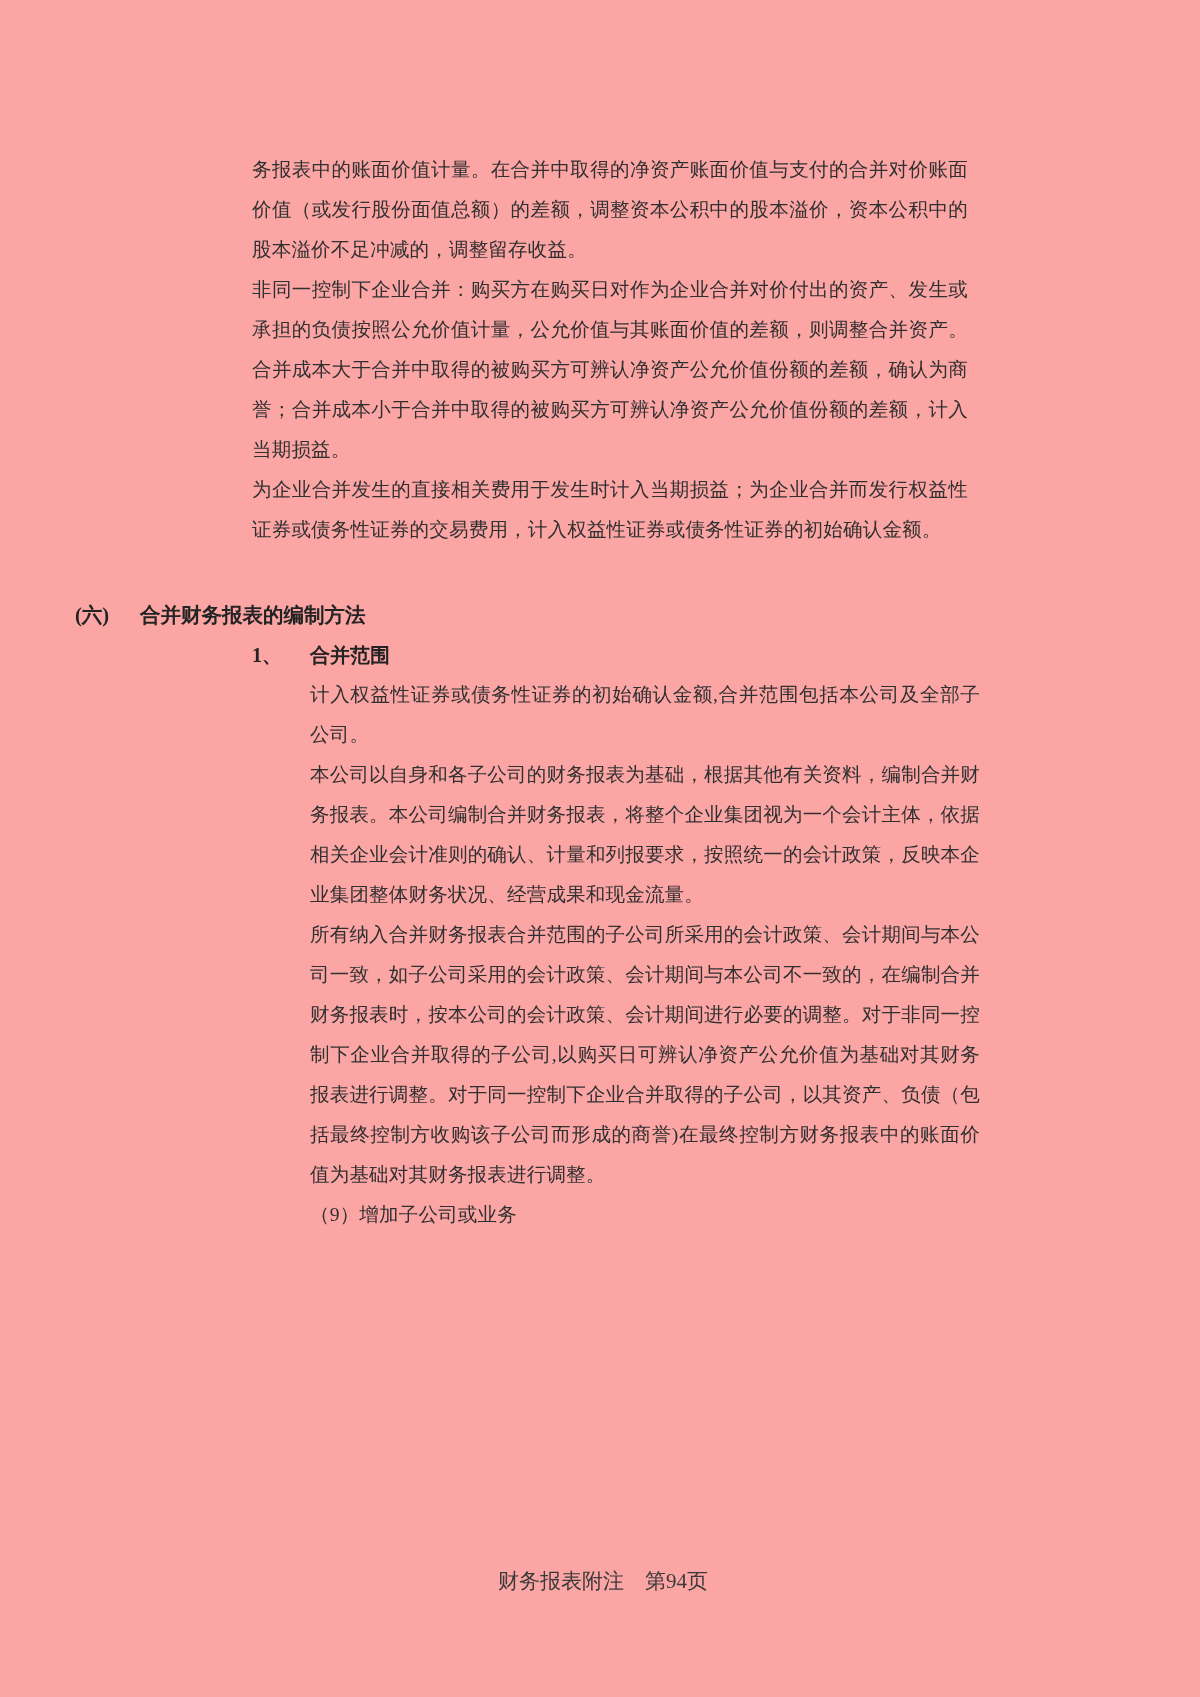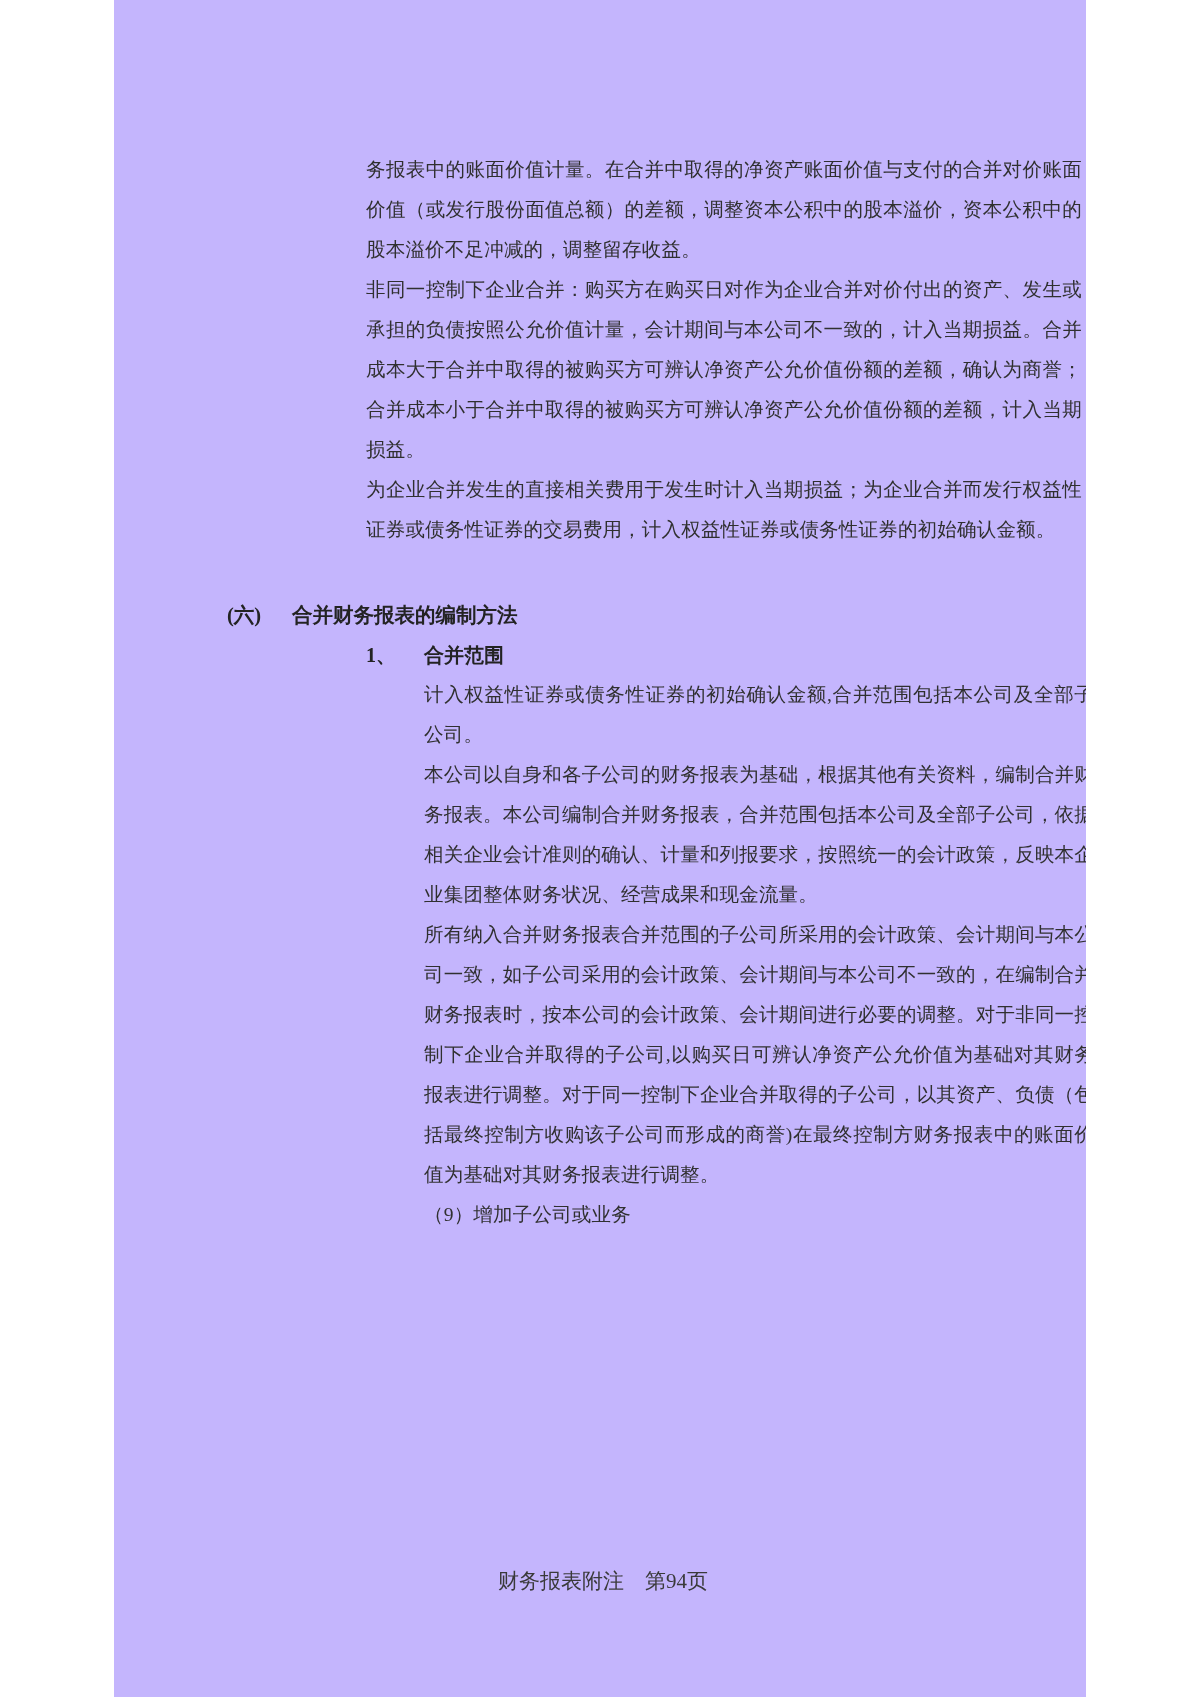--- a/index.html
+++ b/index.html
@@ -1,23 +1,23 @@
 <!DOCTYPE html>
 <html><head>
 <meta charset="utf-8">
 <style>
   * { margin: 0; padding: 0; box-sizing: border-box; }
   html, body { background: #ffffff; }
 
   .page {
     position: relative;
-    width: 972px;
+    width: 1200px;
     height: 1697px;
     margin: 0 auto;
-    background: #c4b5fd;
+    background: #fca5a5;
     color: #2f2f2f;
     font-family: "Liberation Serif", "DejaVu Serif", serif;
     overflow: hidden;
   }
 
   .content {
     position: absolute;
     top: 150px;
     left: 0;
     width: 100%;
@@ -29,21 +29,21 @@
     text-align: justify;
     color: #303030;
     letter-spacing: 0.2px;
   }
   .para.l1 { margin-left: 252px; width: 716px; }
   .para.l2 { margin-left: 310px; width: 670px; }
   .para.single { text-align: left; }
 
   .sec-heading {
     margin-top: 45px;
-    padding-left: 113px;
+    padding-left: 75px;
     font-weight: bold;
     font-size: 20.5px;
     line-height: 40px;
     color: #232323;
   }
   .sec-num { display: inline-block; width: 65px; }
 
   .sub-heading {
     padding-left: 252px;
     font-weight: bold;
@@ -65,36 +65,36 @@
     color: #3a3a3a;
   }
 </style>
 </head>
 <body>
 
 <div class="page">
   <div class="content">
 
     <p class="para l1">务报表中的账面价值计量。在合并中取得的净资产账面价值与支付的合并对价账面价值（或发行股份面值总额）的差额，调整资本公积中的股本溢价，资本公积中的股本溢价不足冲减的，调整留存收益。</p>
-    <p class="para l1">非同一控制下企业合并：购买方在购买日对作为企业合并对价付出的资产、发生或承担的负债按照公允价值计量，会计期间与本公司不一致的，计入当期损益。合并成本大于合并中取得的被购买方可辨认净资产公允价值份额的差额，确认为商誉；合并成本小于合并中取得的被购买方可辨认净资产公允价值份额的差额，计入当期损益。</p>
+    <p class="para l1">非同一控制下企业合并：购买方在购买日对作为企业合并对价付出的资产、发生或承担的负债按照公允价值计量，公允价值与其账面价值的差额，则调整合并资产。合并成本大于合并中取得的被购买方可辨认净资产公允价值份额的差额，确认为商誉；合并成本小于合并中取得的被购买方可辨认净资产公允价值份额的差额，计入当期损益。</p>
     <p class="para l1">为企业合并发生的直接相关费用于发生时计入当期损益；为企业合并而发行权益性证券或债务性证券的交易费用，计入权益性证券或债务性证券的初始确认金额。</p>
 
     <div class="sec-heading">
       <span class="sec-num">(六)</span><span class="sec-title">合并财务报表的编制方法</span>
     </div>
 
     <div>
       <div class="sub-heading">
         <span class="sub-num">1、</span><span>合并范围</span>
       </div>
       <p class="para l2">计入权益性证券或债务性证券的初始确认金额,合并范围包括本公司及全部子公司。</p>
     </div>
 
     <div>
-      <p class="para l2">本公司以自身和各子公司的财务报表为基础，根据其他有关资料，编制合并财务报表。本公司编制合并财务报表，合并范围包括本公司及全部子公司，依据相关企业会计准则的确认、计量和列报要求，按照统一的会计政策，反映本企业集团整体财务状况、经营成果和现金流量。</p>
+      <p class="para l2">本公司以自身和各子公司的财务报表为基础，根据其他有关资料，编制合并财务报表。本公司编制合并财务报表，将整个企业集团视为一个会计主体，依据相关企业会计准则的确认、计量和列报要求，按照统一的会计政策，反映本企业集团整体财务状况、经营成果和现金流量。</p>
       <p class="para l2">所有纳入合并财务报表合并范围的子公司所采用的会计政策、会计期间与本公司一致，如子公司采用的会计政策、会计期间与本公司不一致的，在编制合并财务报表时，按本公司的会计政策、会计期间进行必要的调整。对于非同一控制下企业合并取得的子公司,以购买日可辨认净资产公允价值为基础对其财务报表进行调整。对于同一控制下企业合并取得的子公司，以其资产、负债（包括最终控制方收购该子公司而形成的商誉)在最终控制方财务报表中的账面价值为基础对其财务报表进行调整。</p>
       <p class="para l2 single">（9）增加子公司或业务</p>
     </div>
 
   </div>
 
   <div class="footer">财务报表附注　第94页</div>
 </div>
 
 </body></html>

